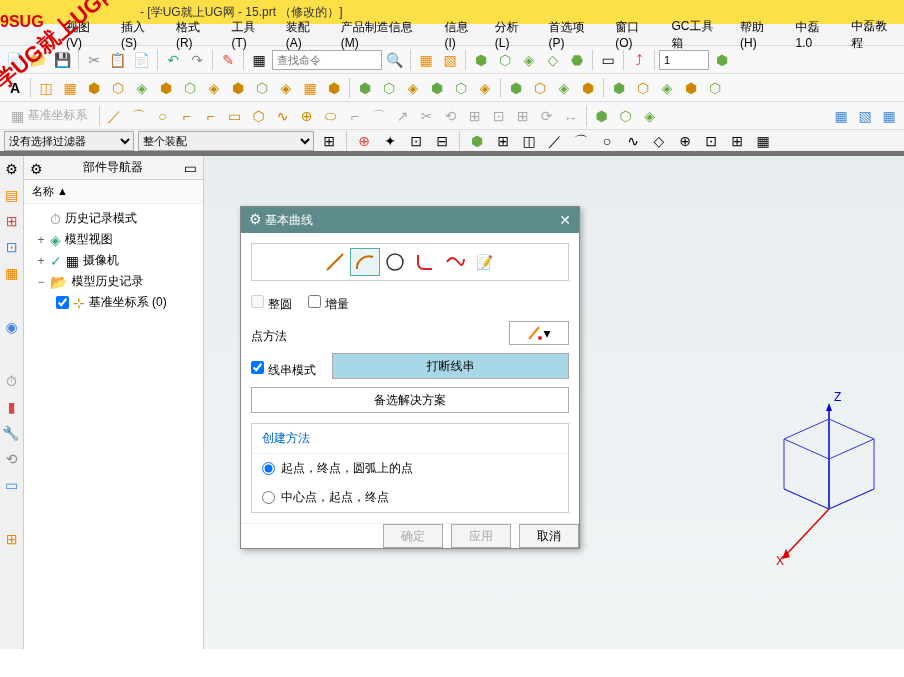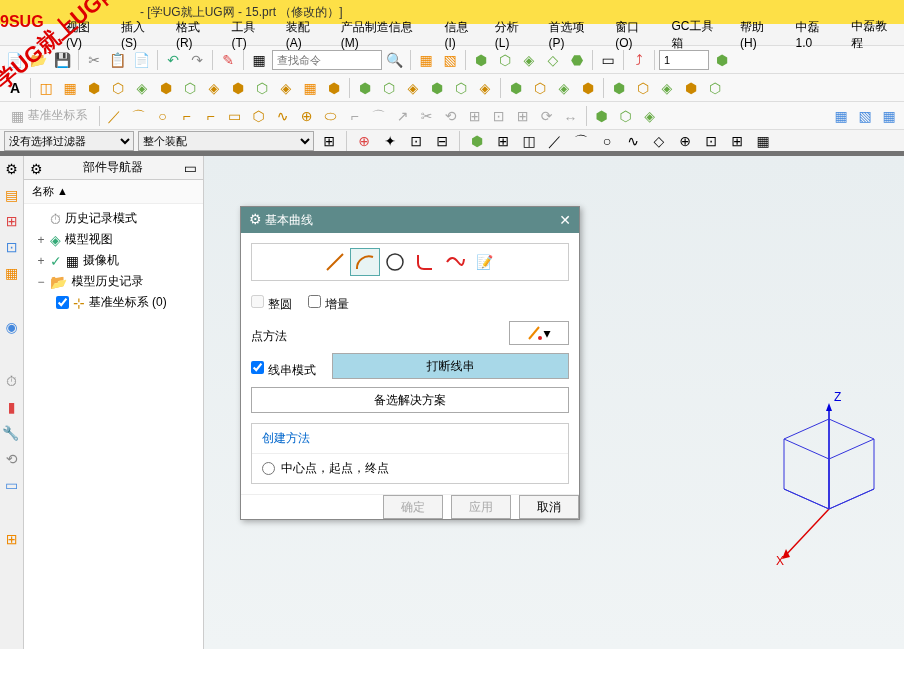--- a/index.html
+++ b/index.html
@@ -564,20 +564,24 @@
           <div class="dlg-btn-wide blue">打断线串</div>
         </div>
 
         <div class="dlg-row">
           <div class="dlg-btn-wide">备选解决方案</div>
         </div>
 
         <div class="dlg-group">
           <div class="dlg-group-hdr">创建方法</div>
           <label class="dlg-radio">
+            <input type="radio" name="cm" checked="" style="">
+              <span>起点，终点，圆弧上的点</span>
+          </label>
+          <label class="dlg-radio">
             <input type="radio" name="cm" style="">
               <span>中心点，起点，终点</span>
           </label>
         </div>
       </div>
       <div class="dlg-footer">
         <div class="dlg-fbtn dis">确定</div>
         <div class="dlg-fbtn dis">应用</div>
         <div class="dlg-fbtn">取消</div>
       </div>

